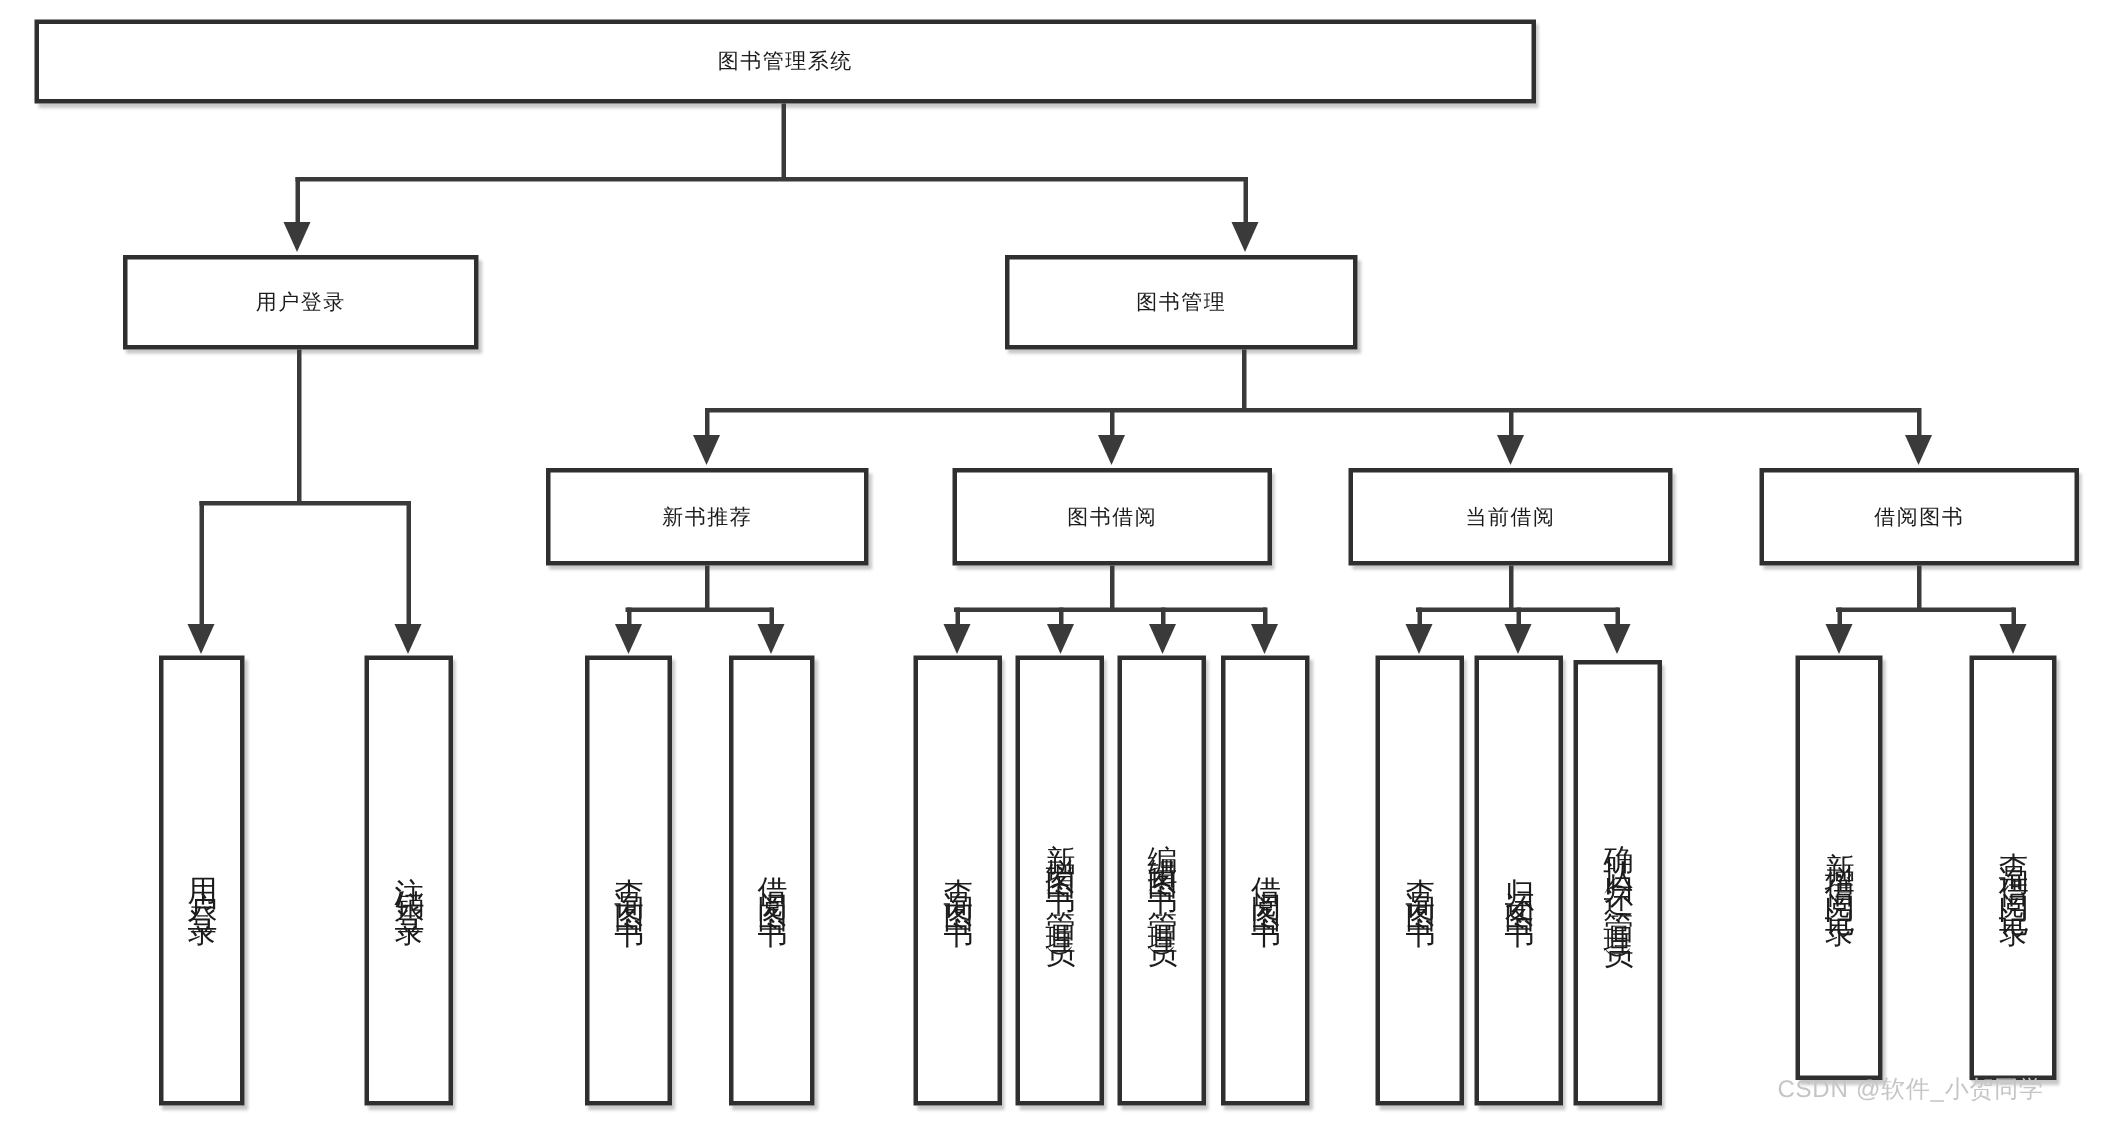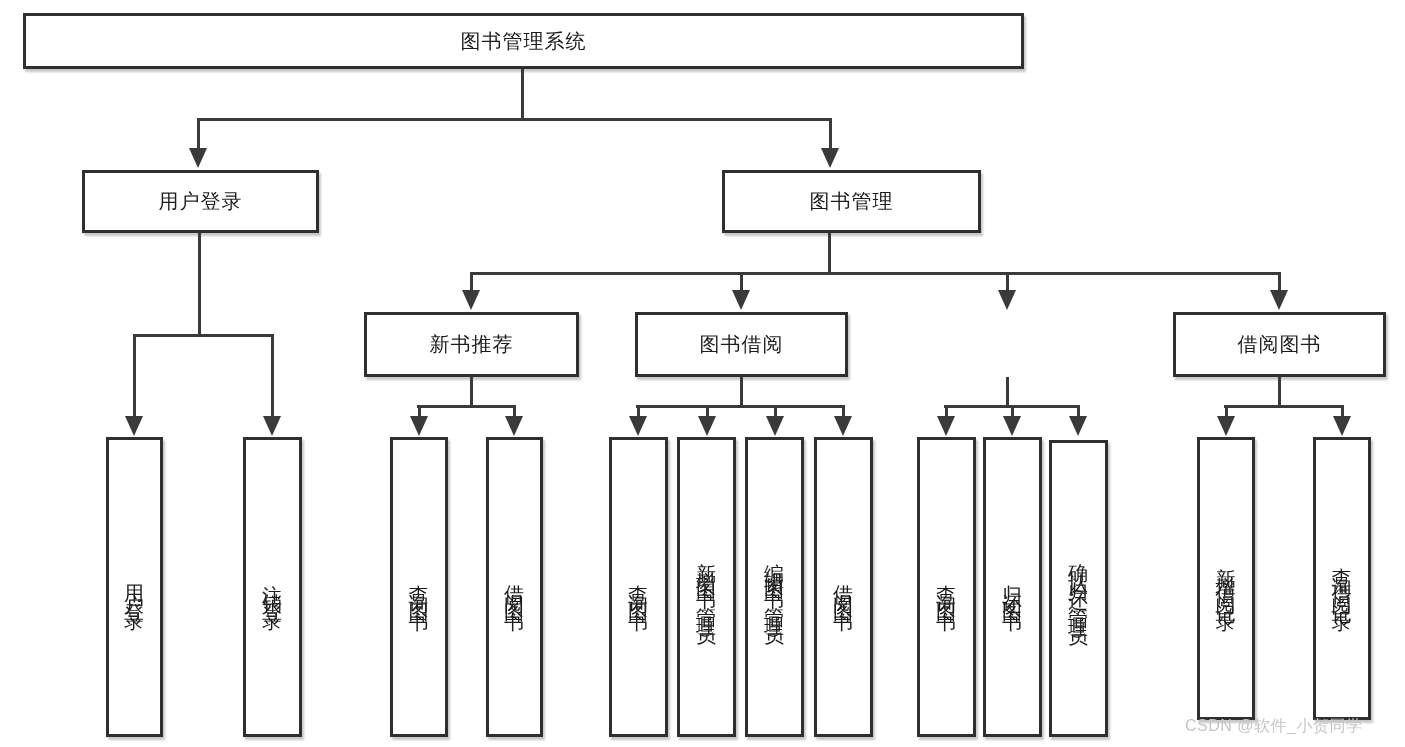--- a/index.html
+++ b/index.html
@@ -25,21 +25,21 @@
   .node{
     position:absolute;
     border:3px solid var(--border);
     background:#fff;
     box-shadow:2px 3px 2px rgba(0,0,0,0.22);
     display:flex;
     align-items:center;
     justify-content:center;
   }
   .node .hlabel{
-    font-size:20px;
+    font-size:14px;
     letter-spacing:1px;
     white-space:nowrap;
     text-align:center;
   }
   .leaf .vlabel{
     writing-mode:vertical-rl;
     text-orientation:upright;
     font-size:20px;
     letter-spacing:9px;
     line-height:1;
@@ -75,21 +75,21 @@
   <div class="vline" style="left:521px;top:69px;height:51px"></div>
   <div class="hline" style="left:197px;top:118px;width:634px"></div>
   <div class="vline" style="left:197px;top:118px;height:32px"></div>
   <div class="ah" style="left:189px;top:148px"></div>
   <div class="vline" style="left:829px;top:118px;height:32px"></div>
   <div class="ah" style="left:821px;top:148px"></div>
 
   <div class="node" style="left:82px;top:170px;width:237px;height:63px">
     <span class="hlabel">用户登录</span>
   </div>
-  <div class="node" style="left:722px;top:170px;width:259px;height:63px">
+  <div class="node" style="left:670px;top:170px;width:235px;height:63px">
     <span class="hlabel">图书管理</span>
   </div>
 
   <div class="vline" style="left:198px;top:233px;height:103px"></div>
   <div class="hline" style="left:133px;top:334px;width:140px"></div>
   <div class="vline" style="left:133px;top:334px;height:84px"></div>
   <div class="ah" style="left:125px;top:416px"></div>
   <div class="vline" style="left:271px;top:334px;height:84px"></div>
   <div class="ah" style="left:263px;top:416px"></div>
 
@@ -103,20 +103,23 @@
   <div class="ah" style="left:998px;top:290px"></div>
   <div class="vline" style="left:1278px;top:272px;height:20px"></div>
   <div class="ah" style="left:1270px;top:290px"></div>
 
   <div class="node" style="left:635px;top:312px;width:213px;height:65px">
     <span class="hlabel">图书借阅</span>
   </div>
   <div class="node" style="left:364px;top:312px;width:215px;height:65px">
     <span class="hlabel">新书推荐</span>
   </div>
+  <div class="node" style="left:899px;top:312px;width:216px;height:65px">
+    <span class="hlabel">当前借阅</span>
+  </div>
   <div class="node" style="left:1173px;top:312px;width:213px;height:65px">
     <span class="hlabel">借阅图书</span>
   </div>
 
   <div class="vline" style="left:470px;top:377px;height:31px"></div>
   <div class="hline" style="left:417px;top:405px;width:98px"></div>
   <div class="vline" style="left:418px;top:405px;height:13px"></div>
   <div class="ah" style="left:410px;top:416px"></div>
   <div class="vline" style="left:513px;top:405px;height:13px"></div>
   <div class="ah" style="left:505px;top:416px"></div>

